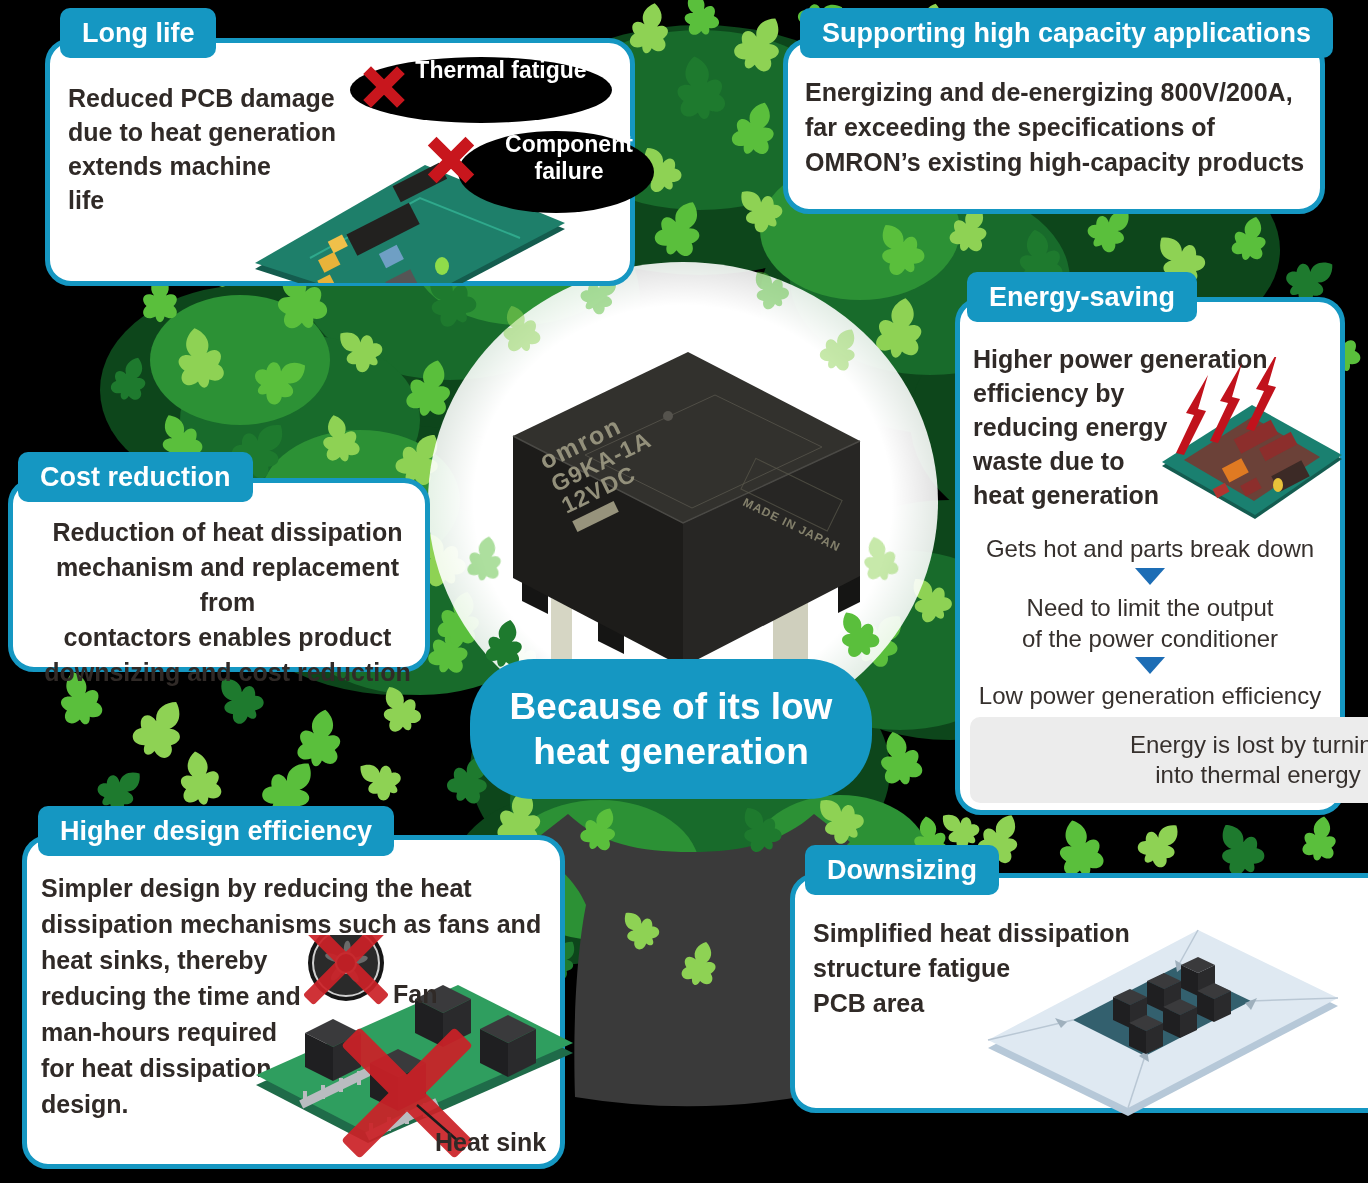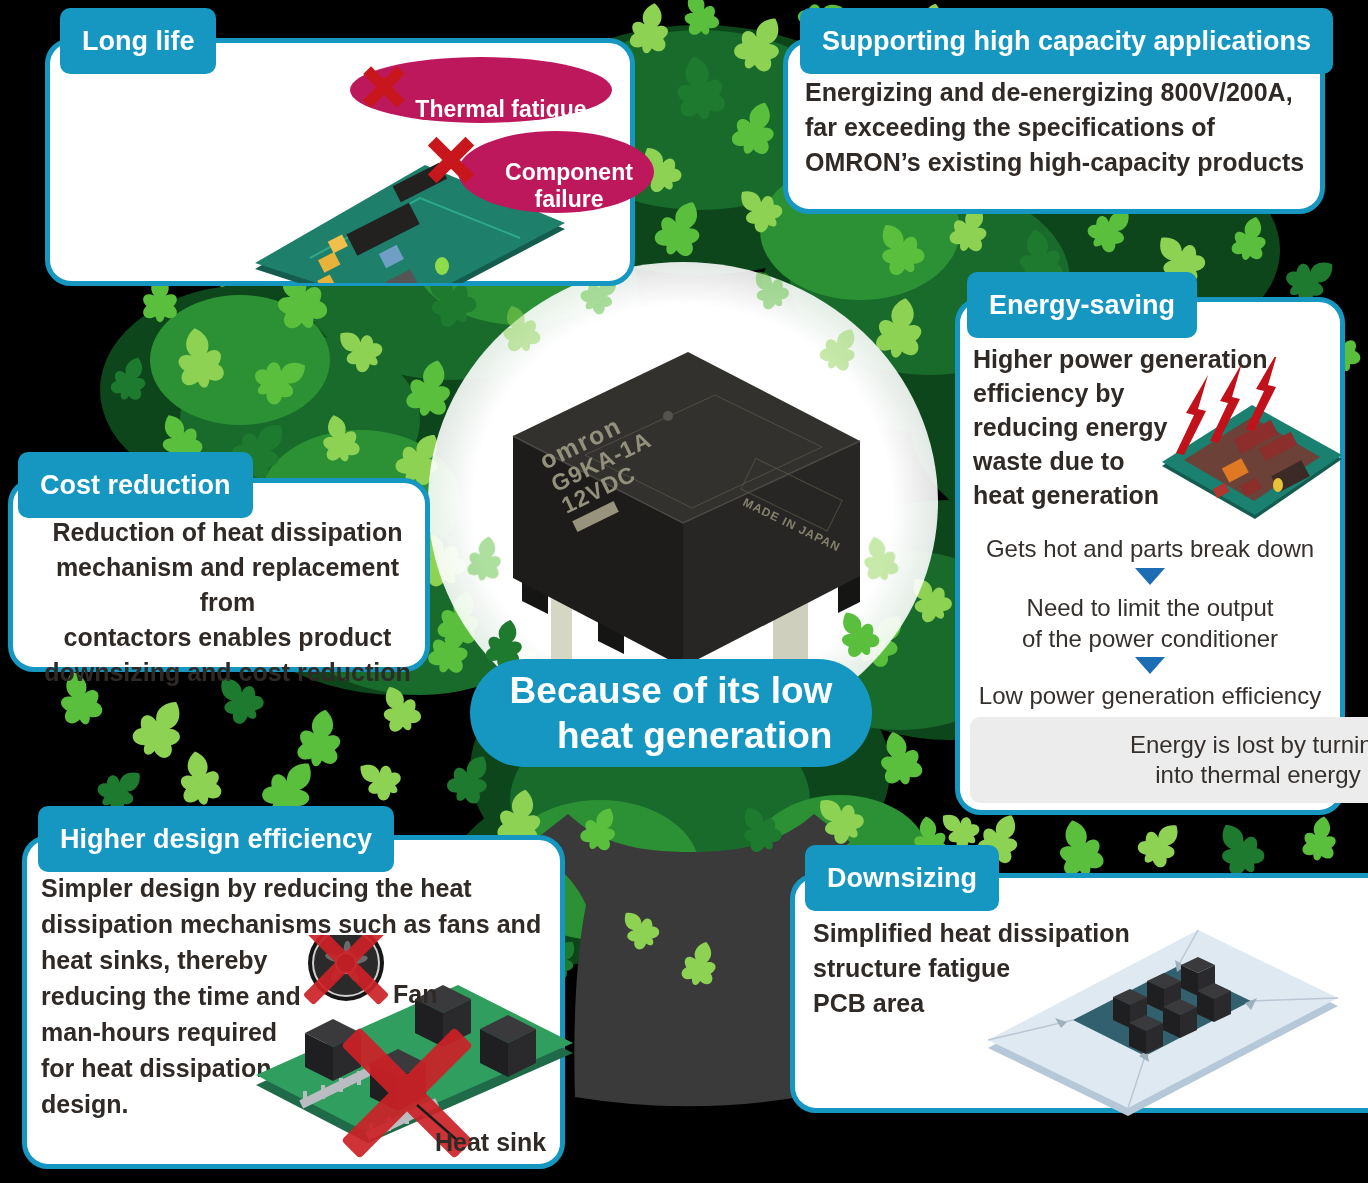--- a/index.html
+++ b/index.html
@@ -7,35 +7,35 @@
          font-family:"Liberation Sans",sans-serif;}
   .abs{position:absolute;}
   svg{display:block;}
   
   .l1{fill:#8ed254;} .l2{fill:#5abf3c;} .l3{fill:#1e7a2e;}
   .b1{fill:#0d461b;} .b2{fill:#186b2b;} .b3{fill:#2c9135;}
   
   .glow{left:428px;top:262px;width:510px;height:480px;border-radius:50%;
         background:radial-gradient(ellipse at center,#ffffff 0%,#ffffff 58%,rgba(255,255,255,.85) 74%,rgba(255,255,255,0) 100%);}
   
-  .pill{left:470px;top:659px;width:402px;height:108px;border-radius:64px;background:#1597c2;
-        display:flex;align-items:center;justify-content:center;text-align:right;
+  .pill{left:470px;top:659px;width:402px;height:140px;border-radius:64px;background:#1597c2;
+        display:flex;align-items:center;justify-content:center;text-align:center;
         color:#fff;font-weight:bold;font-size:37px;line-height:45px;}
   
   .card{background:#fff;border:5px solid #1597c2;border-radius:26px;box-sizing:border-box;}
   .tab{background:#1597c2;color:#fff;font-weight:bold;font-size:27px;height:50px;line-height:50px;
-       padding:8px 22px;border-radius:10px;white-space:nowrap;z-index:7;}
+       padding:0 22px;border-radius:10px;white-space:nowrap;z-index:7;}
   .btxt{color:#302a27;font-weight:bold;font-size:25px;}
   .flowtxt{color:#36302d;font-size:24px;text-align:center;width:100%;}
   .tri{width:0;height:0;border-left:15px solid transparent;border-right:15px solid transparent;
        border-top:17px solid #1d6db5;}
   .note{background:#ececec;border-radius:10px;display:flex;align-items:center;justify-content:center;
         text-align:center;color:#36302d;font-size:24px;line-height:30px;}
-  .bubble{background:#be185d;border-radius:50%;color:#fff;font-weight:bold;font-size:23px;
-          display:flex;align-items:flex-end;justify-content:center;text-align:center;line-height:27px;z-index:2;}
+  .bubble{background:#000000;border-radius:50%;color:#fff;font-weight:bold;font-size:23px;
+          display:flex;align-items:flex-start;justify-content:center;text-align:center;line-height:27px;z-index:2;}
   .xmark{z-index:3;}
   .minilabel{color:#302a27;font-weight:bold;font-size:25px;white-space:nowrap;}
   .z6{z-index:6;}
 </style>
 </head>
 <body>
 
 <div class="stage">
 
   <svg class="abs" style="left:0;top:0;z-index:1" width="1368" height="1183" viewBox="0 0 1368 1183">
@@ -195,20 +195,26 @@
 
   <div class="abs pill" style="z-index:5">
     <div>
         <div>Because of its low</div>
         <div>heat generation</div>
       </div>
   </div>
 
   <div class="abs tab" style="left:60px;top:8px;">Long life</div>
   <div class="abs card z6" style="left:45px;top:38px;width:590px;height:248px;">
+    <div class="abs btxt" style="left:18px;top:38px;line-height:34px;">
+        <div>Reduced PCB damage</div>
+        <div>due to heat generation</div>
+        <div>extends machine</div>
+        <div>life</div>
+      </div>
 
     <svg class="abs" style="left:140px;top:55px;" width="440" height="185" viewBox="0 0 440 185">
       <path fill="#145c4e" d="M65,177 L235,79 L375,137 L210,224 Z" transform="translate(0,-6)"></path>
       <path fill="#1e7f6a" d="M65,165 L235,67 L375,125 L210,212 Z"></path>
       <path fill="none" stroke="#2fa98c" stroke-width="2" d="M120,160 L230,100 L330,140"></path>
       <g transform="rotate(-27 220 140)">
         <rect x="165" y="108" width="70" height="24" fill="#22211f"></rect>
         <rect x="228" y="86" width="52" height="18" fill="#22211f"></rect>
         <rect x="128" y="118" width="18" height="14" fill="#e8b33a"></rect>
         <rect x="145" y="106" width="16" height="13" fill="#f0c04a"></rect>

